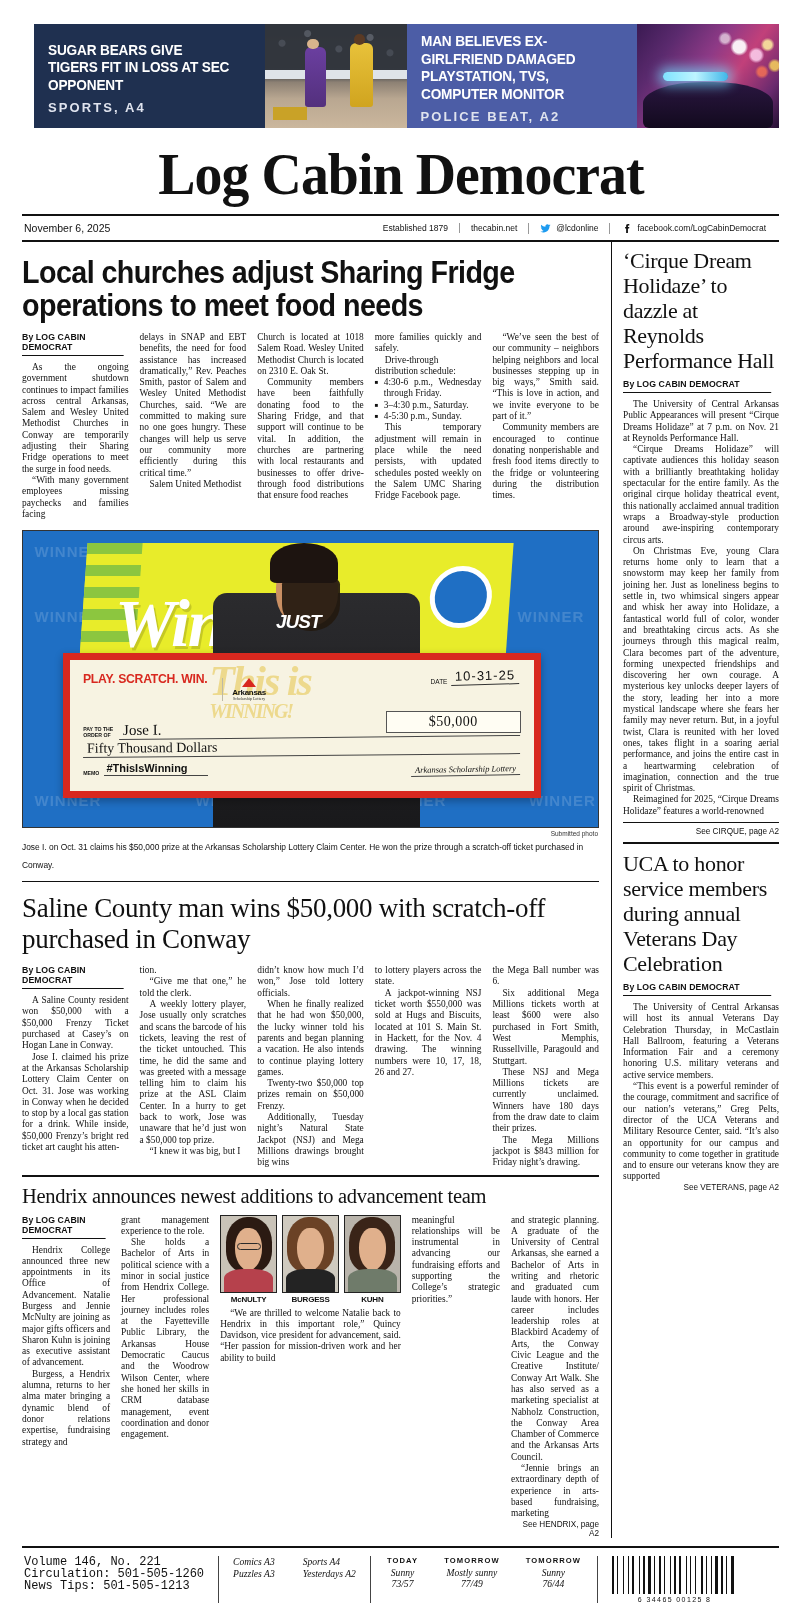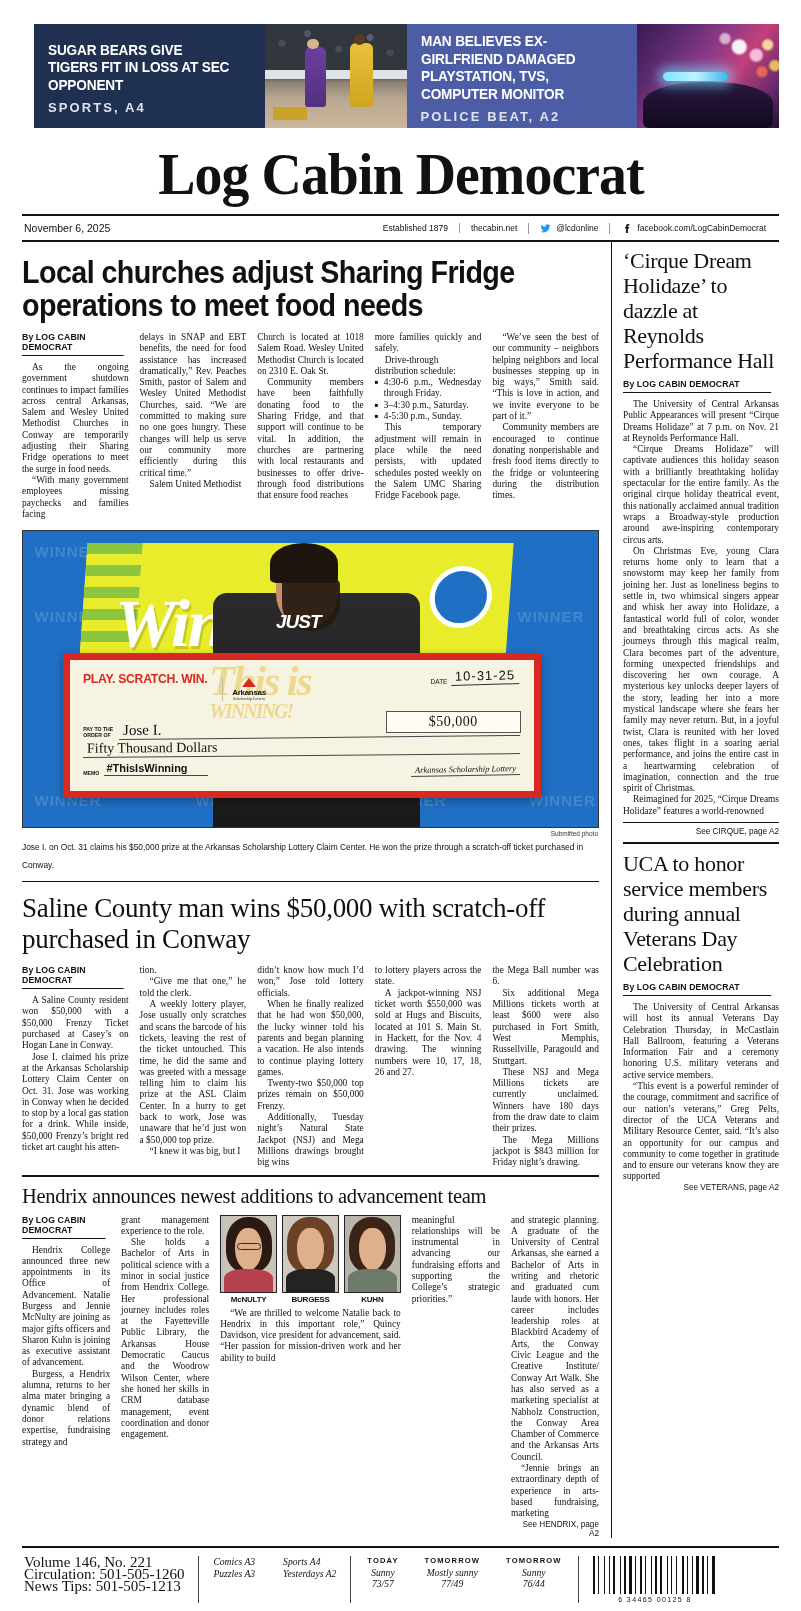--- a/index.html
+++ b/index.html
@@ -220,21 +220,21 @@
      border:1.4px solid #2b2b2b; border-radius:4px; }
 
   .jump { font-family:"Liberation Sans", sans-serif; font-size:8.2px; text-align:right;
      }
 
   
   .footer { border-top:2px solid #111; margin-top:8px; padding-top:8px; display:flex; align-items:flex-start; }
   .f-col { padding:0 14px; }
   .f-col.first { padding-left:2px; }
   .f-sep { border-left:1px solid #444; align-self:stretch; }
-  .f-info { font-family:Liberation Serif, serif; font-size:15px; line-height:12px; }
+  .f-info { font-family:Liberation Mono, monospace; font-size:12px; line-height:12px; }
   .f-index { font-family:"Liberation Serif", serif; font-style:italic; font-size:9.6px; line-height:12.5px; }
   .weather { display:flex; gap:26px; padding:0 16px; }
   .w-day { text-align:center; font-size:9.6px; }
   .w-lab { font-family:"Liberation Sans", sans-serif; font-weight:bold; font-size:7.6px;
      letter-spacing:1.1px; margin-bottom:2px; }
   .w-cond { font-style:italic; }
   .w-temp { font-style:italic; }
   .barcode { display:flex; flex-direction:column; align-items:center; padding-left:14px; }
   .bars { height:38px; display:flex; align-items:flex-end; }
   .bars i { display:block; background:#111; height:100%; margin-right:1px; }

